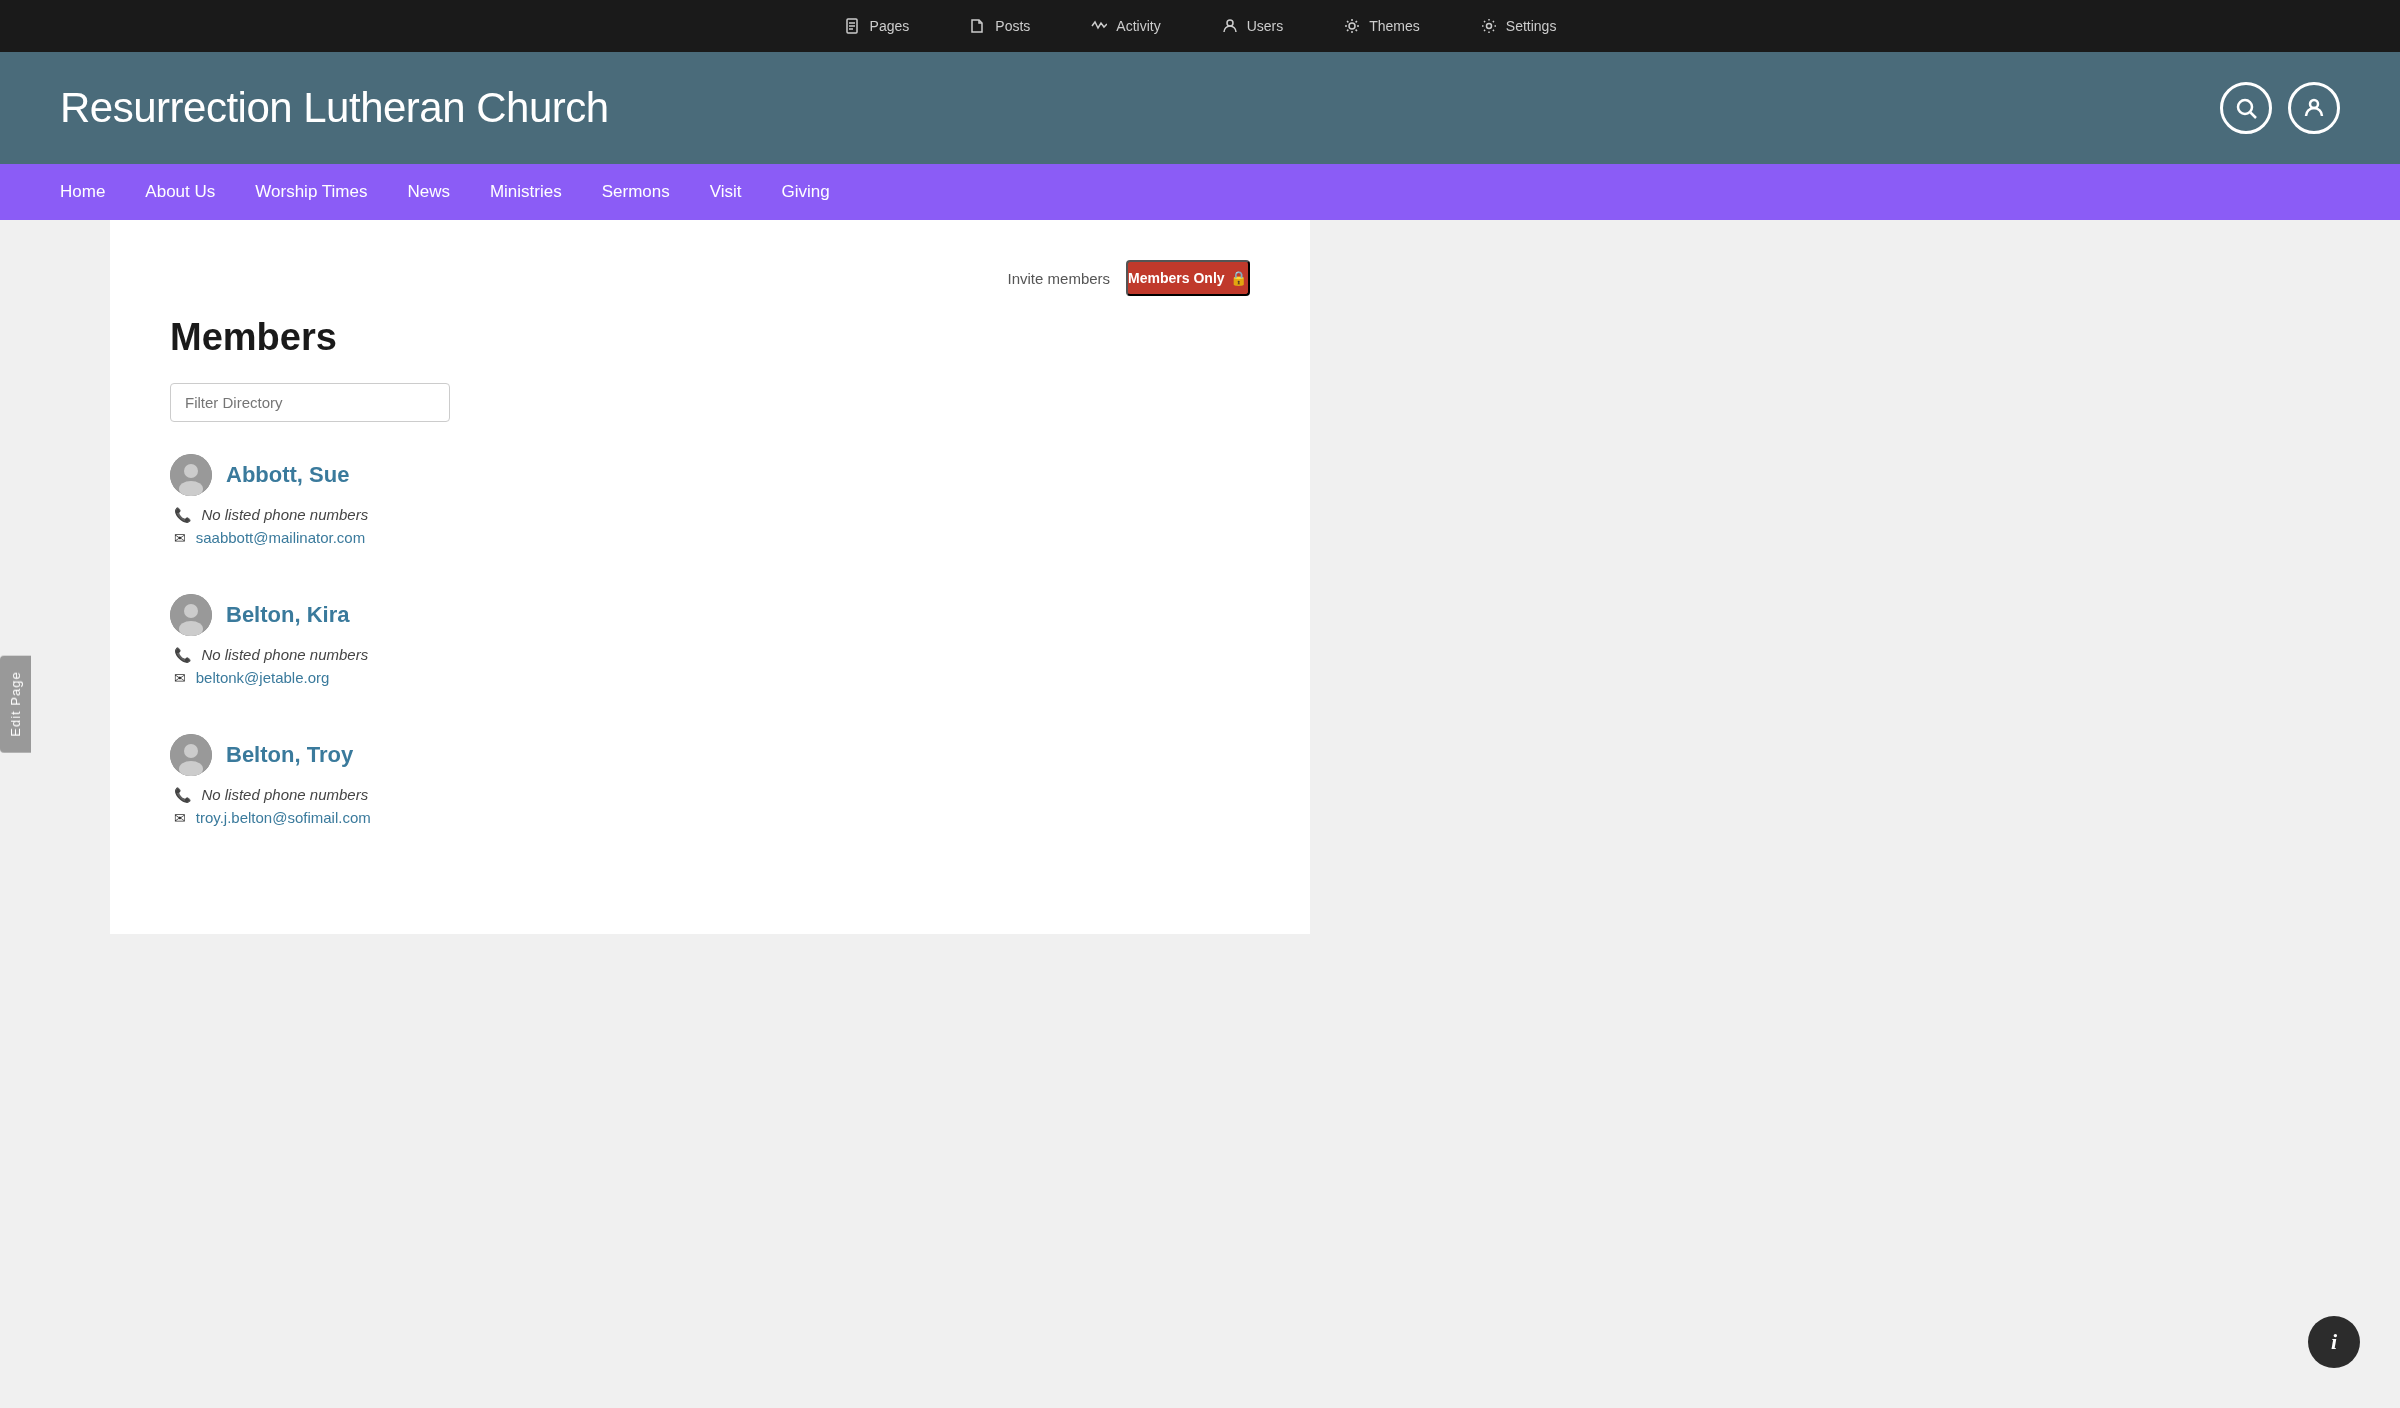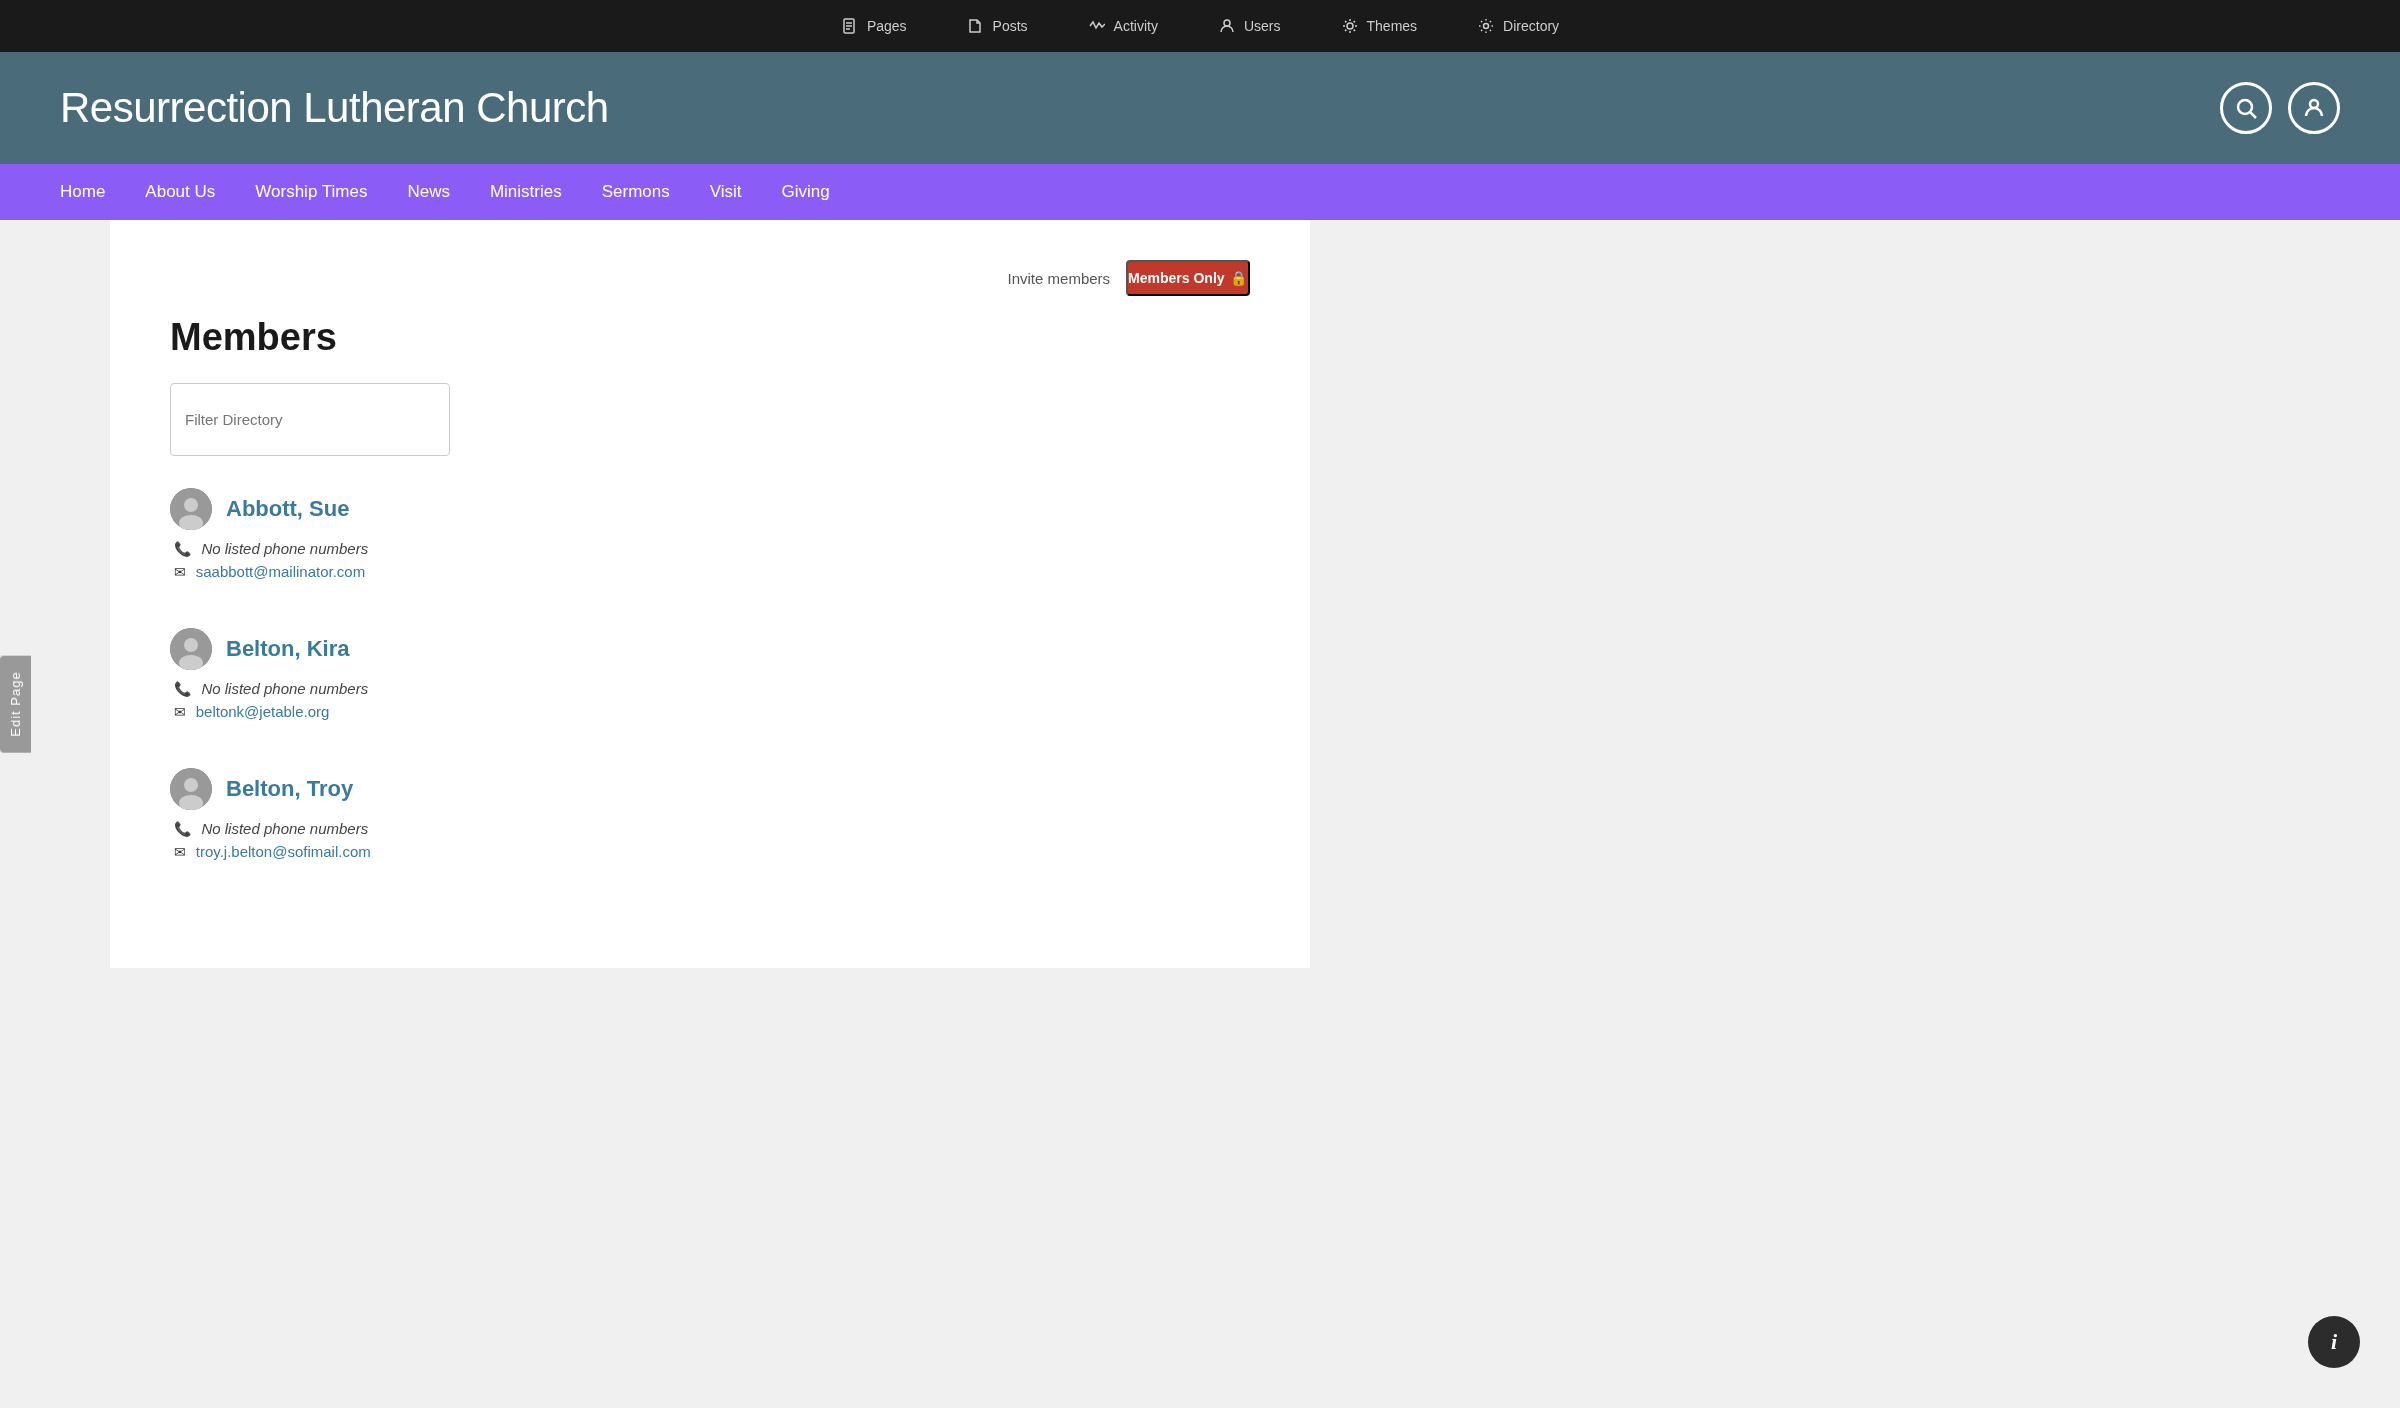--- a/index.html
+++ b/index.html
@@ -143,21 +143,21 @@
 
     .page-title {
       font-size: 38px;
       font-weight: 700;
       color: #1a1a1a;
       margin-bottom: 24px;
     }
 
     .filter-input {
       width: 280px;
-      padding: 27px 14px;
+      padding: 10px 14px;
       border: 1px solid #ccc;
       border-radius: 4px;
       font-size: 15px;
       color: #666;
       margin-bottom: 32px;
       outline: none;
     }
 
     
     .member-entry {
@@ -287,21 +287,21 @@
     </span>
     <span>Themes</span>
   </a>
   <a class="admin-bar-item" href="#">
     <span class="admin-icon">
       <svg width="16" height="16" viewBox="0 0 16 16" fill="none" stroke="#ccc" stroke-width="1.5">
           <circle cx="8" cy="8" r="2.5"></circle>
           <path d="M8 1v1.5M8 13.5V15M1 8h1.5M13.5 8H15M3.05 3.05l1.06 1.06M11.89 11.89l1.06 1.06M3.05 12.95l1.06-1.06M11.89 4.11l1.06-1.06"></path>
         </svg>
     </span>
-    <span>Directory</span>
+    <span>Settings</span>
   </a>
 </div>
 
 <div class="site-header">
   <h1 class="site-title">Resurrection Lutheran Church</h1>
   <div class="header-actions">
     <button class="header-icon-btn" title="Search">
       <svg width="24" height="24" viewBox="0 0 24 24" fill="none" stroke="white" stroke-width="2.5">
           <circle cx="11" cy="11" r="7"></circle>
           <line x1="16.5" y1="16.5" x2="22" y2="22"></line>

